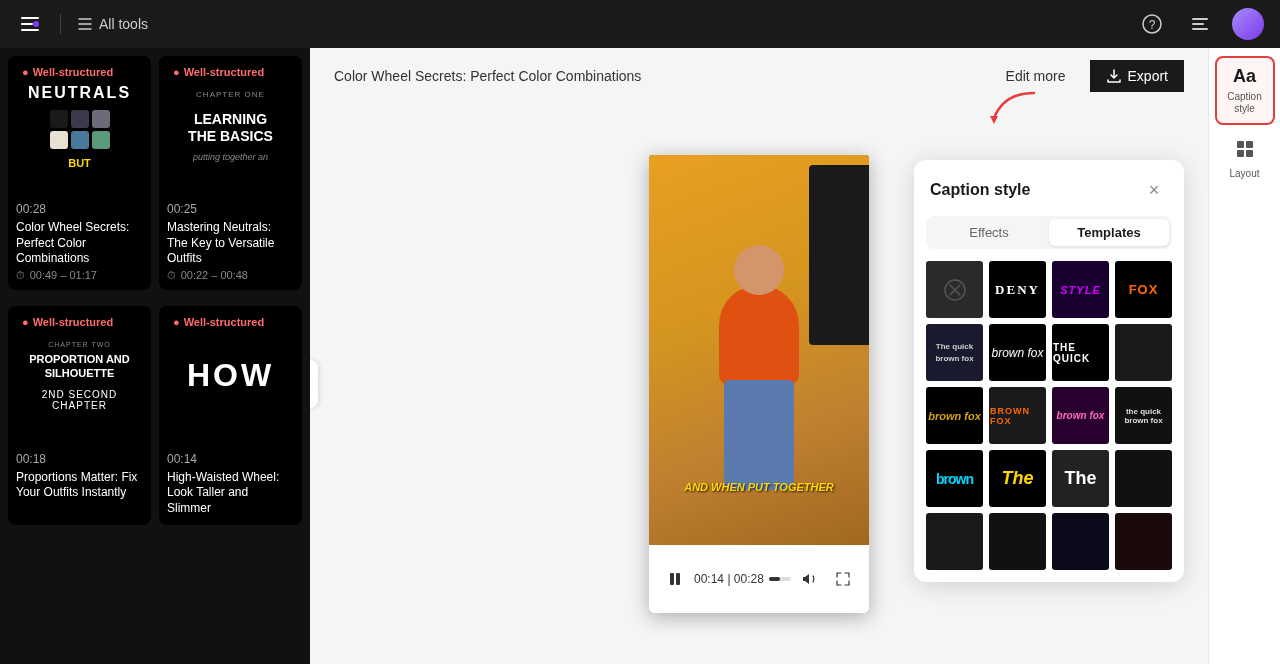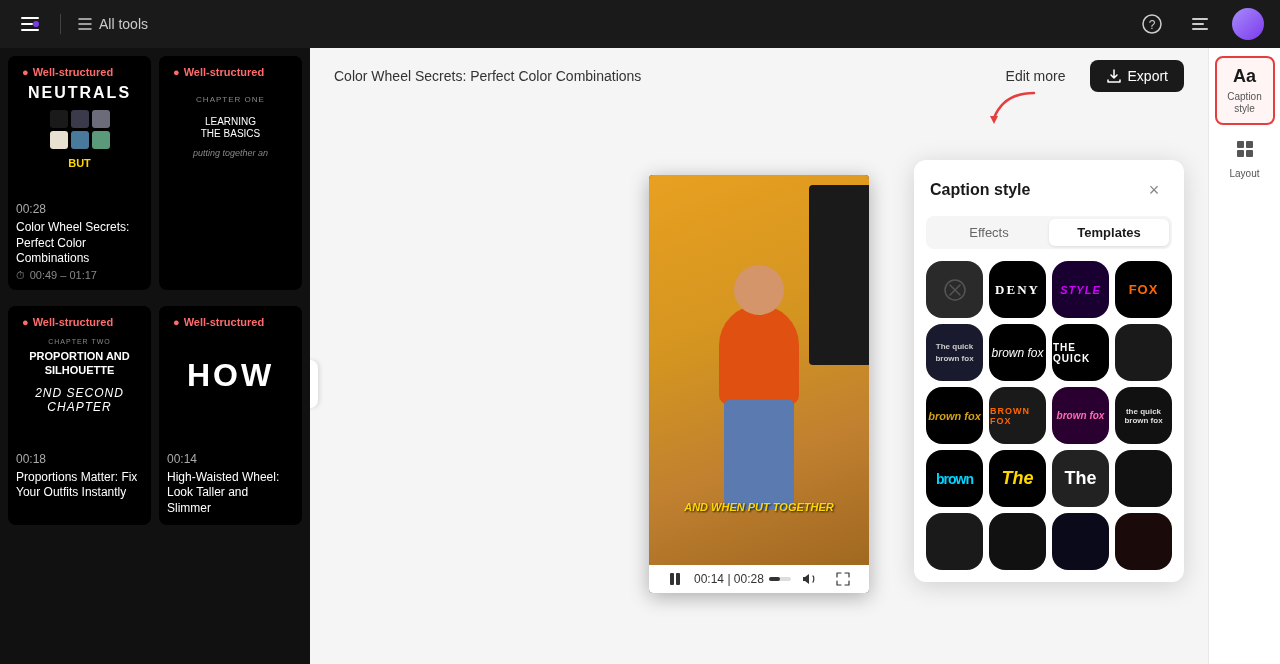--- a/index.html
+++ b/index.html
@@ -152,21 +152,21 @@
       color: #333;
       cursor: pointer;
       padding: 6px 12px;
       border-radius: 6px;
     }
     .export-btn {
       background: #1a1a1a;
       color: #fff;
       border: none;
       padding: 8px 16px;
-      border-radius: 8px;
+      border-radius: 0;
       font-size: 14px;
       cursor: pointer;
       display: flex;
       align-items: center;
       gap: 6px;
     }
 
     
     .arrow-annotation {
       position: absolute;
@@ -207,21 +207,21 @@
       font-size: 13px;
       text-align: center;
       white-space: nowrap;
       text-transform: uppercase;
       font-style: italic;
     }
 
     
     .video-controls {
       background: #fff;
-      padding: 0 12px;
+      padding: 20px 12px;
       display: flex;
       align-items: center;
       gap: 5px;
     }
     .ctrl-btn {
       width: 28px; height: 28px;
       border: none;
       background: none;
       cursor: pointer;
       display: flex; align-items: center; justify-content: center;
@@ -315,21 +315,21 @@
       padding: 0 12px 12px;
       max-height: 380px;
       overflow-y: auto;
     }
     .template-grid::-webkit-scrollbar { width: 4px; }
     .template-grid::-webkit-scrollbar-thumb { background: #ccc; border-radius: 2px; }
 
     .template-item {
       width: 100%;
       aspect-ratio: 1;
-      border-radius: 16px;
+      border-radius: 3px;
       overflow: hidden;
       cursor: pointer;
       display: flex;
       align-items: center;
       justify-content: center;
       font-size: 11px;
       font-weight: 700;
       position: relative;
       border: 1px solid transparent;
     }
@@ -481,36 +481,44 @@
             <span style="margin-right:2px;">⏱</span>
             <span>00:49 – 01:17</span>
           </div>
         </div>
       </div>
 
       <div class="video-card">
         <div class="video-card-thumb thumb-learning">
           <div style="width:100%;height:100%;background:#000;display:flex;flex-direction:column;align-items:center;justify-content:center;padding:8px;text-align:center;">
             <div style="color:#888;font-size:8px;letter-spacing:1px;text-transform:uppercase;margin-bottom:4px;">CHAPTER ONE</div>
-            <div style="color:#fff;font-size:10px;font-weight:400;text-transform:uppercase;line-height:1.2;margin-top:8px;">LEARNING<br>THE BASICS</div>
+            <div style="color:#fff;font-size:14px;font-weight:700;text-transform:uppercase;line-height:1.2;margin-top:8px;">LEARNING<br>THE BASICS</div>
             <div style="color:#888;font-size:9px;margin-top:8px;font-style:italic;">putting together an</div>
           </div>
         </div>
         <div class="video-card-badge">
           <span>●</span>
           <span>Well-structured</span>
+        </div>
+        <div class="video-card-info">
+          <div class="video-card-duration">00:25</div>
+          <div class="video-card-title">Mastering Neutrals: The Key to Versatile Outfits</div>
+          <div class="video-card-time">
+            <span style="margin-right:2px;">⏱</span>
+            <span>00:22 – 00:48</span>
+          </div>
         </div>
       </div>
 
       <div class="video-card">
         <div class="video-card-thumb thumb-proportion">
           <div style="width:100%;height:100%;background:#000;display:flex;flex-direction:column;align-items:center;justify-content:center;padding:8px;text-align:center;">
             <div style="color:#888;font-size:7px;letter-spacing:1px;text-transform:uppercase;margin-bottom:4px;">CHAPTER TWO</div>
             <div style="color:#fff;font-size:11px;font-weight:900;text-transform:uppercase;line-height:1.3;">PROPORTION AND<br>SILHOUETTE</div>
-            <div style="color:#fff;font-size:12px;margin-top:8px;text-transform:uppercase;letter-spacing:1px;font-style:italic;">2ND SECOND CHAPTER</div>
+            <div style="color:#fff;font-size:10px;margin-top:8px;text-transform:uppercase;letter-spacing:1px;">2ND SECOND CHAPTER</div>
           </div>
         </div>
         <div class="video-card-badge">
           <span>●</span>
           <span>Well-structured</span>
         </div>
         <div class="video-card-info">
           <div class="video-card-duration">00:18</div>
           <div class="video-card-title">Proportions Matter: Fix Your Outfits Instantly</div>
         </div>

